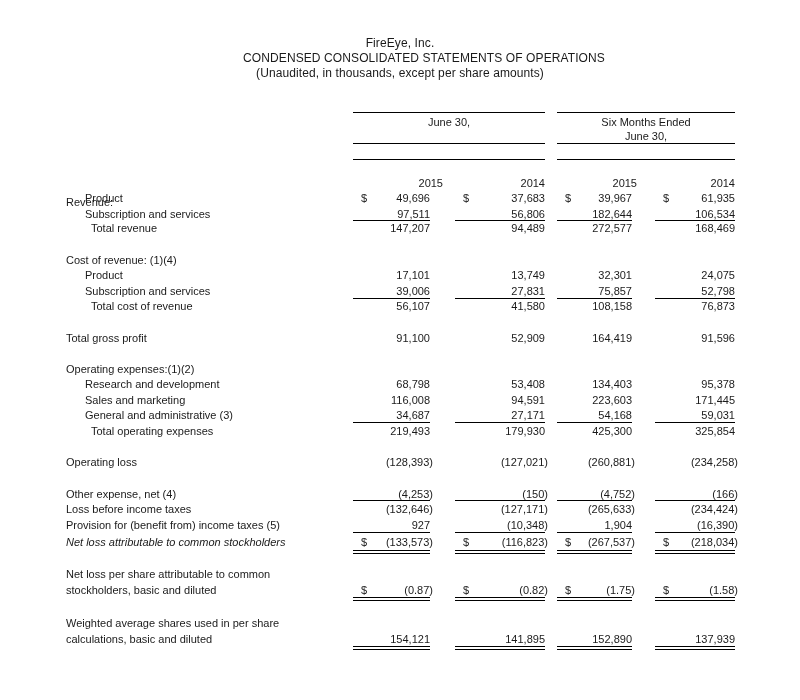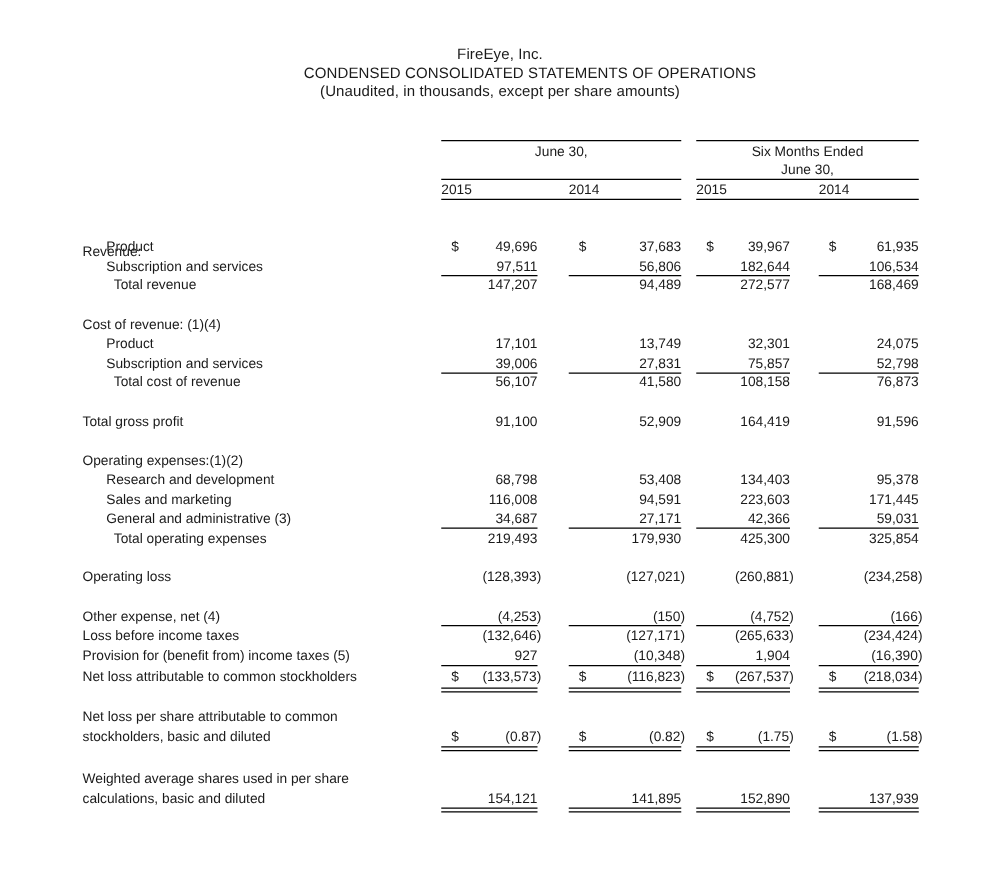--- a/index.html
+++ b/index.html
@@ -6,21 +6,21 @@
   body {
     width: 800px; height: 700px; position: relative; overflow: hidden;
     font-family: "Liberation Sans", sans-serif; font-size: 11px; color: #1a1a1a;
   }
   .title-block { position: absolute; top: 36px; left: 0; width: 800px; text-align: center; }
   .title-line { font-size: 12px; line-height: 15px; letter-spacing: 0.1px; }
   .title-line.bold { font-weight: normal; margin-left: 48px; }
 
   .hdr-group { position: absolute; text-align: center; font-size: 11px; line-height: 14px; }
   .hdr-line { position: absolute; height: 0; border-top: 1px solid #000; }
-  .hdr-year { position: absolute; font-size: 11px; line-height: 14px; text-align: left; }
+  .hdr-year { position: absolute; font-size: 11px; line-height: 14px; text-align: right; margin-top: 31px; }
 
   .row-label { position: absolute; left: 66px; font-size: 11px; line-height: 14px; white-space: nowrap; }
   .row-label.ind1 { left: 85px; }
   .row-label.ind2 { left: 91px; }
 
   .cell { position: absolute; font-size: 11px; line-height: 14px; white-space: nowrap; }
   .cell .dollar { position: absolute; left: 8px; }
   .cell .num { position: absolute; right: 0; }
 
   .uline { position: absolute; height: 0; border-top: 1px solid #000; }
@@ -204,21 +204,21 @@
   </div>
 
 <div class="row-label ind1" style="top:408px;">General and administrative (3)</div>
 <div class="cell" style="left:353px; width:77px; top:408px;">
     <span class="num">34,687</span>
   </div>
 <div class="cell" style="left:455px; width:90px; top:408px;">
     <span class="num">27,171</span>
   </div>
 <div class="cell" style="left:557px; width:75px; top:408px;">
-    <span class="num">42,366</span>
+    <span class="num">54,168</span>
   </div>
 <div class="cell" style="left:655px; width:80px; top:408px;">
     <span class="num">59,031</span>
   </div>
 
 <div class="uline" style="left:353px; width:77px; top:422px;"></div>
 <div class="uline" style="left:455px; width:90px; top:422px;"></div>
 <div class="uline" style="left:557px; width:75px; top:422px;"></div>
 <div class="uline" style="left:655px; width:80px; top:422px;"></div>
 
@@ -295,21 +295,21 @@
   </div>
 <div class="cell" style="left:655px; width:83px; top:518px;">
     <span class="num">(16,390)</span>
   </div>
 
 <div class="uline" style="left:353px; width:77px; top:532px;"></div>
 <div class="uline" style="left:455px; width:90px; top:532px;"></div>
 <div class="uline" style="left:557px; width:75px; top:532px;"></div>
 <div class="uline" style="left:655px; width:80px; top:532px;"></div>
 
-<div class="row-label" style="top:535px;">Net loss attributable to common stockholders</div>
+<div class="row-label" style="top:535px;font-style:italic;">Net loss attributable to common stockholders</div>
 <div class="cell" style="left:353px; width:80px; top:535px;">
     <span class="dollar">$</span>
     <span class="num">(133,573)</span>
   </div>
 <div class="cell" style="left:455px; width:93px; top:535px;">
     <span class="dollar">$</span>
     <span class="num">(116,823)</span>
   </div>
 <div class="cell" style="left:557px; width:78px; top:535px;">
     <span class="dollar">$</span>

